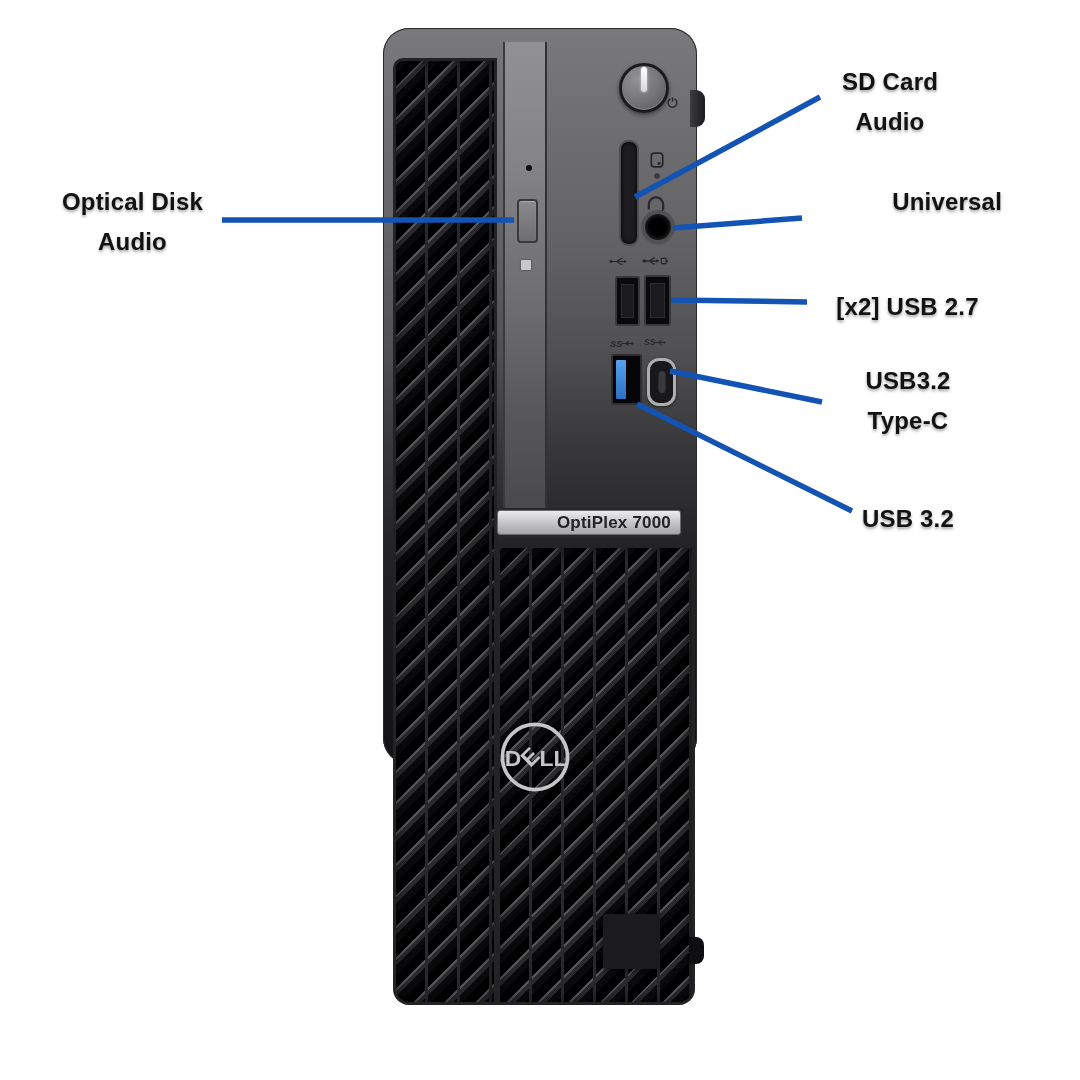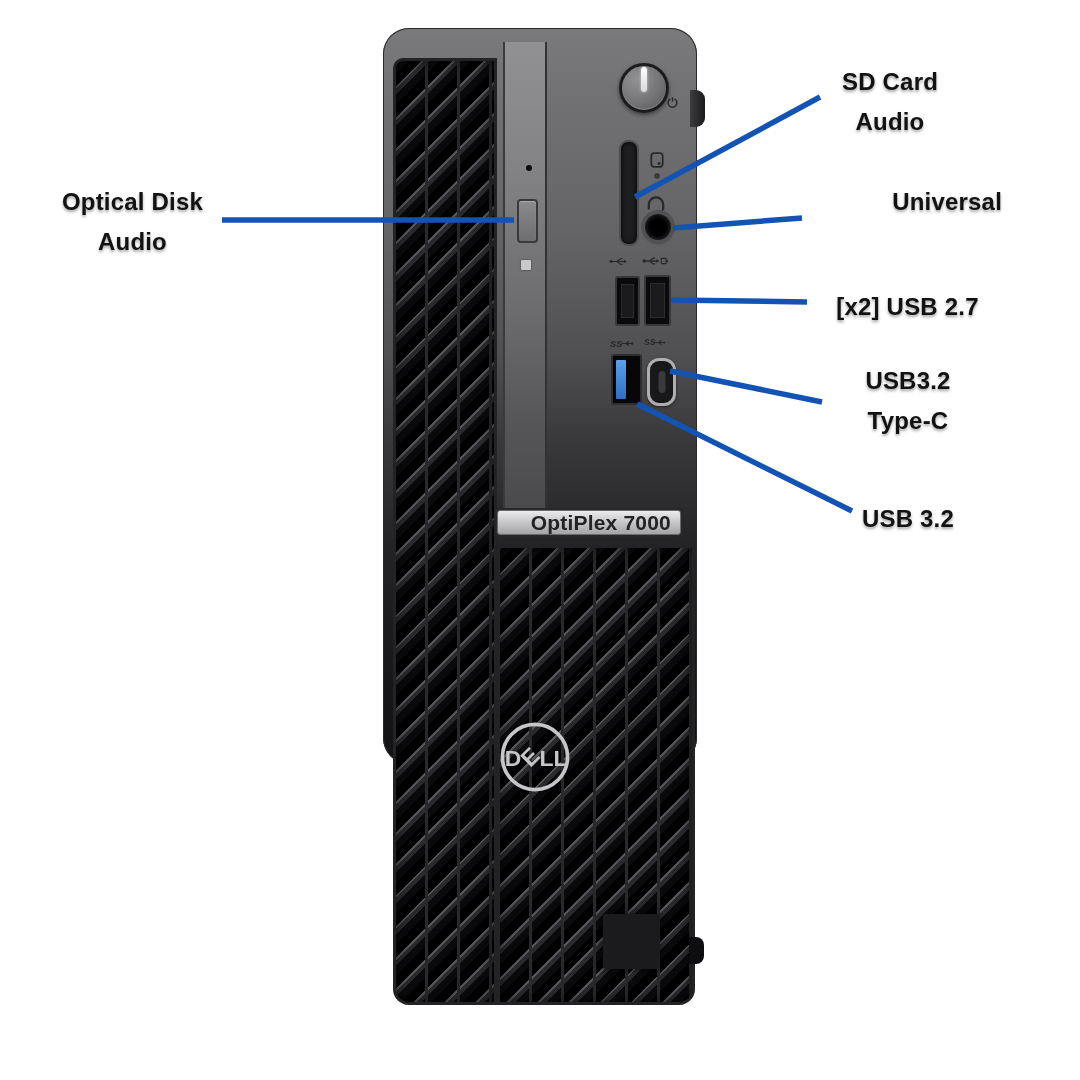--- a/index.html
+++ b/index.html
@@ -78,21 +78,21 @@
   .usbc-port{position:absolute;left:264px;top:330px;width:23px;height:42px;border-radius:12px;
     background:#18181a;border:3px solid #aeaeb0;box-shadow:0 1px 3px rgba(0,0,0,.5);}
   .usbc-port::after{content:"";position:absolute;left:50%;top:50%;width:7px;height:22px;
     transform:translate(-50%,-50%);background:#3a3a3c;border-radius:3.5px;}
   
   .badge{
     position:absolute;left:114px;top:482px;width:184px;height:25px;border-radius:3px;
     background:linear-gradient(180deg,#ebebed 0%,#c3c3c5 55%,#a4a4a6 100%);
     border:1px solid #6a6a6c;box-shadow:0 0 0 2px #28282a;
     display:flex;align-items:center;justify-content:flex-end;padding-right:9px;box-sizing:border-box;
-    font-size:21px;font-weight:700;color:#232325;letter-spacing:.2px;
+    font-size:17px;font-weight:700;color:#232325;letter-spacing:.2px;
   }
   
   .dell-logo{position:absolute;left:115px;top:692px;width:74px;height:74px;}
   .logo-letter{font-family:"Liberation Sans",sans-serif;font-weight:700;font-size:31px;fill:#c6c6c8;}
   .bottom-plate{position:absolute;left:220px;top:886px;width:56px;height:55px;border-radius:3px;
     background:#1b1b1d;box-shadow:0 0 10px rgba(0,0,0,.7);}
   
   .clip{position:absolute;}
   .clip-top{left:690px;top:90px;width:15px;height:37px;border-radius:0 9px 9px 0;
     background:linear-gradient(90deg,#3c3c3e,#1b1b1d);}

